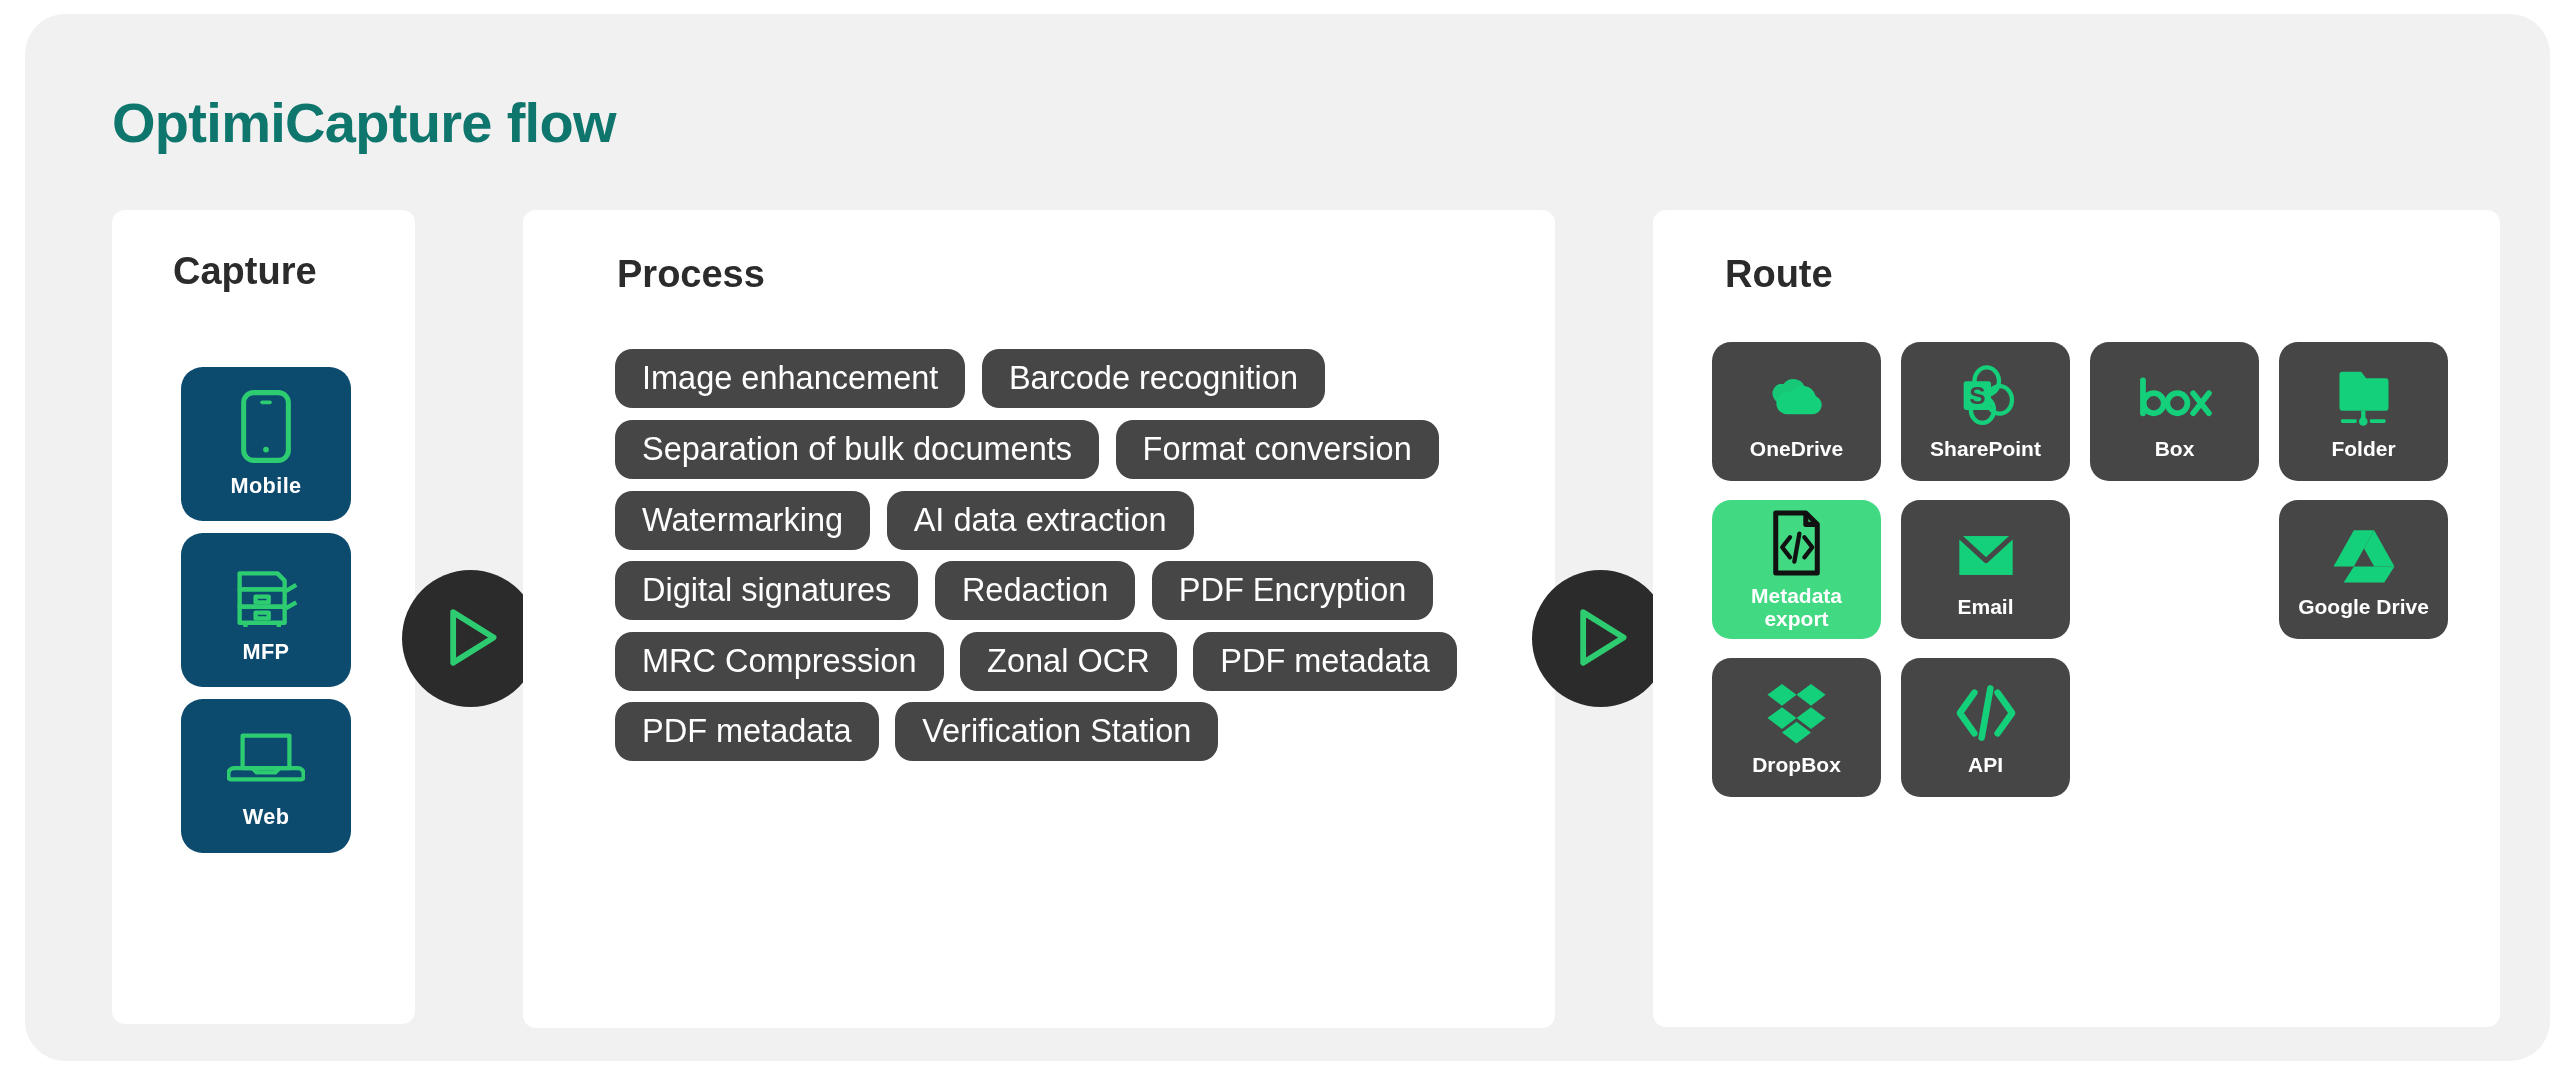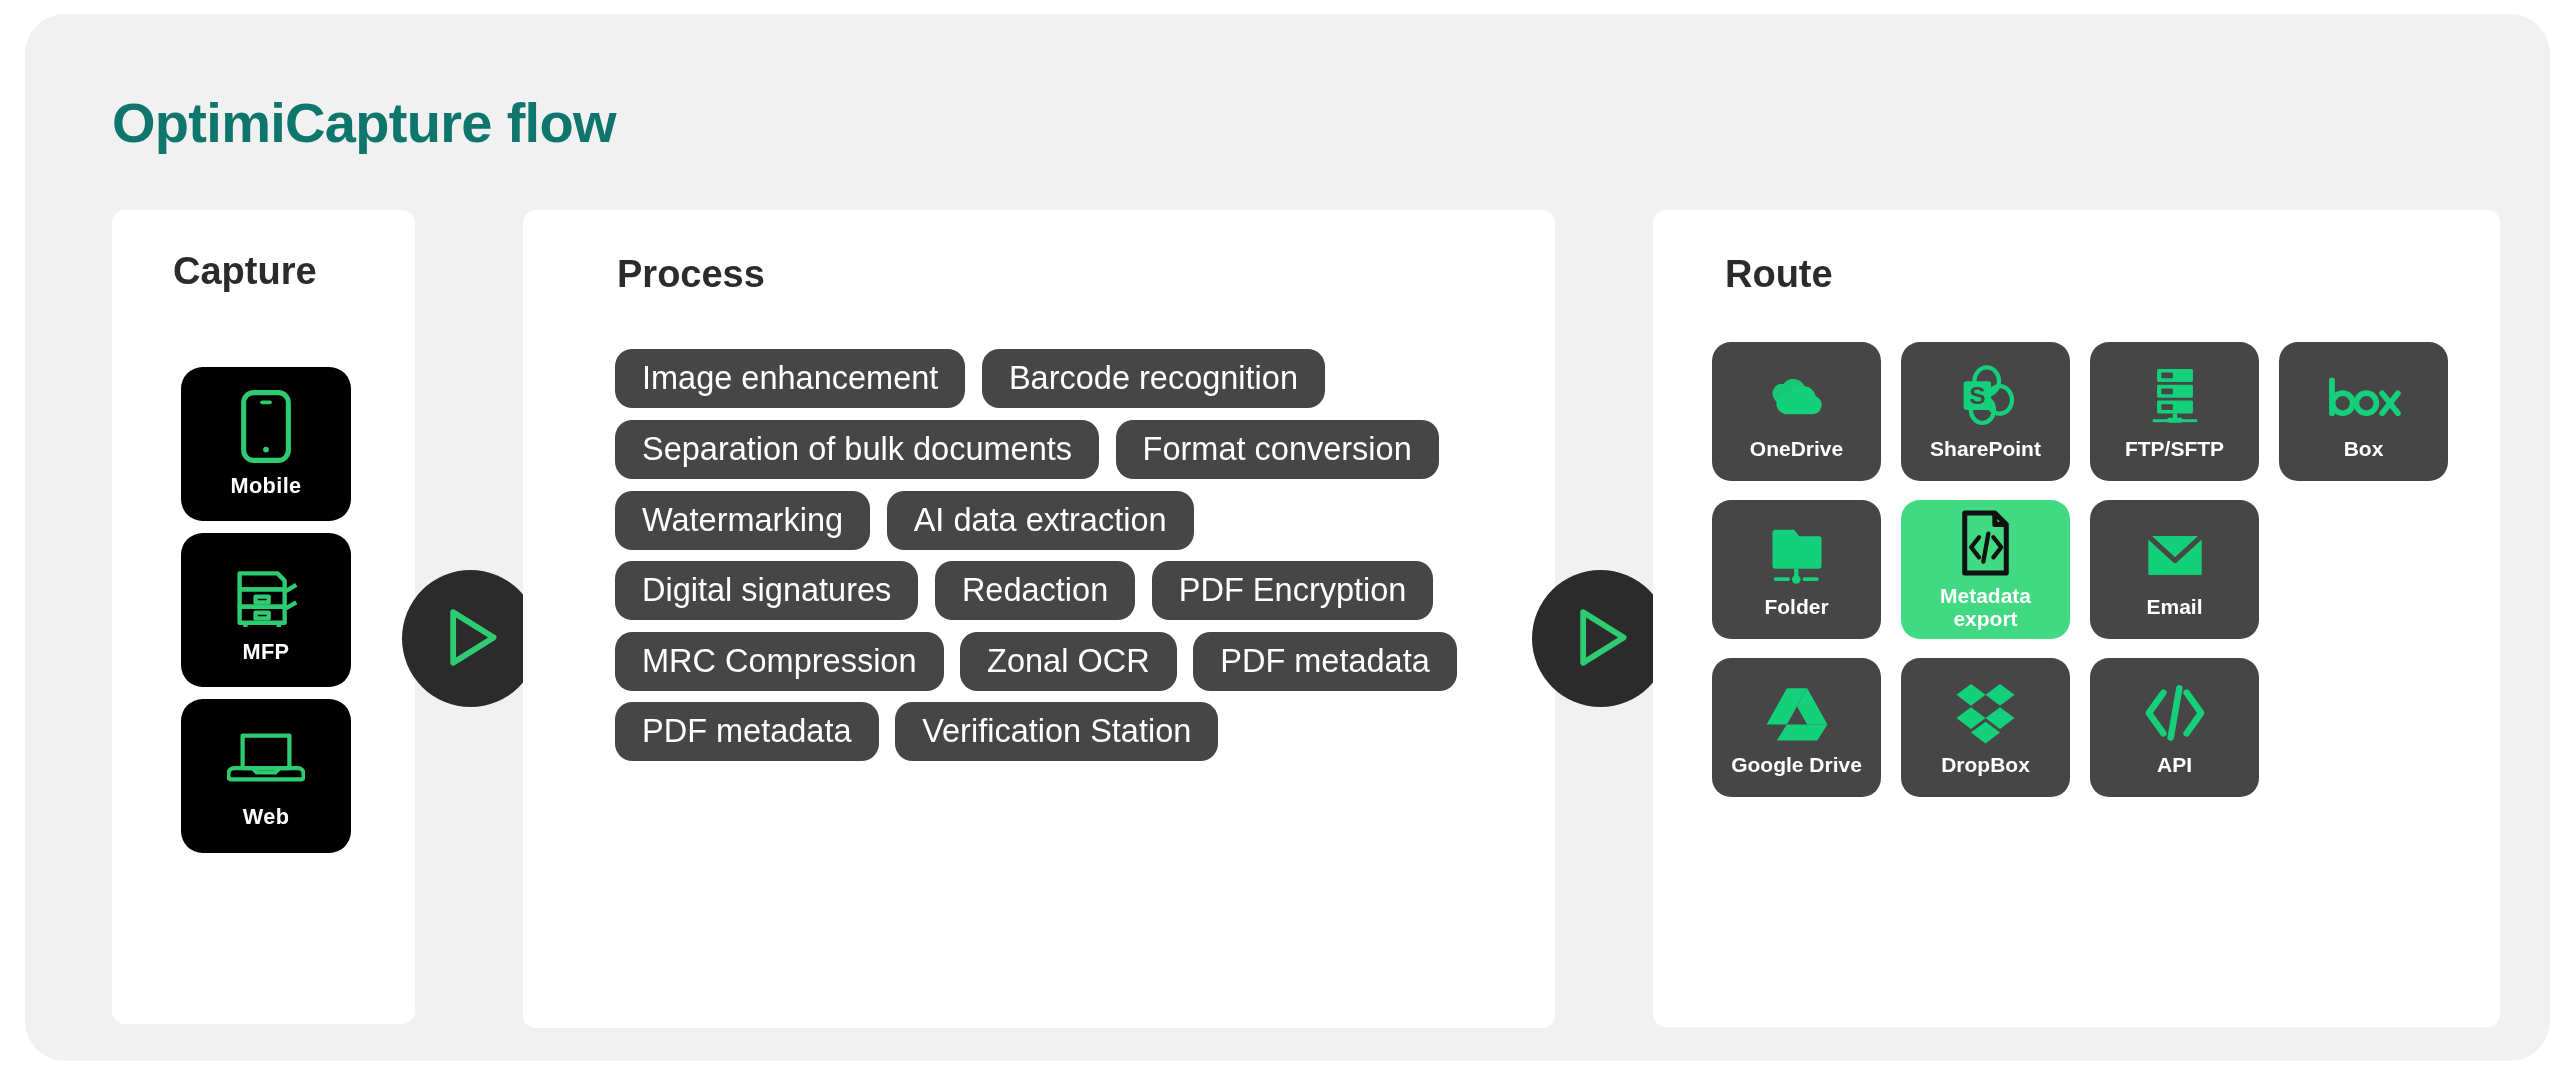--- a/index.html
+++ b/index.html
@@ -61,21 +61,21 @@
     position: absolute;
     left: 69px;
     top: 157px;
     display: flex;
     flex-direction: column;
     gap: 11.6px;
   }
   .capture-tile {
     width: 170px;
     height: 154px;
-    background: #000000;
+    background: #0c4a6e;
     border-radius: 21.7px;
     display: flex;
     flex-direction: column;
     align-items: center;
     justify-content: center;
     box-sizing: border-box;
     padding-bottom: 5.8px;
   }
   .capture-tile .tile-icon {
     width: 78px;
@@ -300,41 +300,20 @@
               <ellipse cx="62" cy="48" rx="17" ry="19"></ellipse>
               <ellipse cx="38" cy="62" rx="16" ry="18"></ellipse>
             </g>
             <rect x="12" y="22" width="38" height="40" rx="4" fill="#15d07a"></rect>
             <text x="31" y="54" font-family="Liberation Sans, sans-serif" font-size="34" font-weight="bold" fill="#464646" text-anchor="middle">S</text>
           </svg>
         </span>
         <span class="tile-label">SharePoint</span>
       </div>
 
-      <div class="route-tile">
-        <span class="tile-icon">
-          <svg width="56" height="62" viewBox="0 0 78 86">
-            <g fill="#15d07a">
-              <rect x="14" y="4" width="50" height="18" rx="2"></rect>
-              <rect x="14" y="26" width="50" height="18" rx="2"></rect>
-              <rect x="14" y="48" width="50" height="18" rx="2"></rect>
-              <rect x="36" y="66" width="6" height="8"></rect>
-              <rect x="28" y="72" width="22" height="7" rx="3"></rect>
-              <rect x="8" y="74" width="22" height="4"></rect>
-              <rect x="48" y="74" width="22" height="4"></rect>
-            </g>
-            <g fill="#464646">
-              <rect x="20" y="9" width="16" height="8" rx="1"></rect>
-              <rect x="20" y="31" width="16" height="8" rx="1"></rect>
-              <rect x="20" y="53" width="16" height="8" rx="1"></rect>
-            </g>
-          </svg>
-        </span>
-        <span class="tile-label">FTP/SFTP</span>
-      </div>
 
       <div class="route-tile">
         <span class="tile-icon">
           <svg width="81" height="43" viewBox="0 0 112 60">
             <g fill="none" stroke="#15d07a" stroke-width="8" stroke-linecap="round">
               <path d="M12 6 v46"></path>
               <circle cx="27" cy="38" r="14"></circle>
               <circle cx="60" cy="38" r="14"></circle>
               <path d="M82 24 L104 52 M104 24 L82 52"></path>
             </g>

